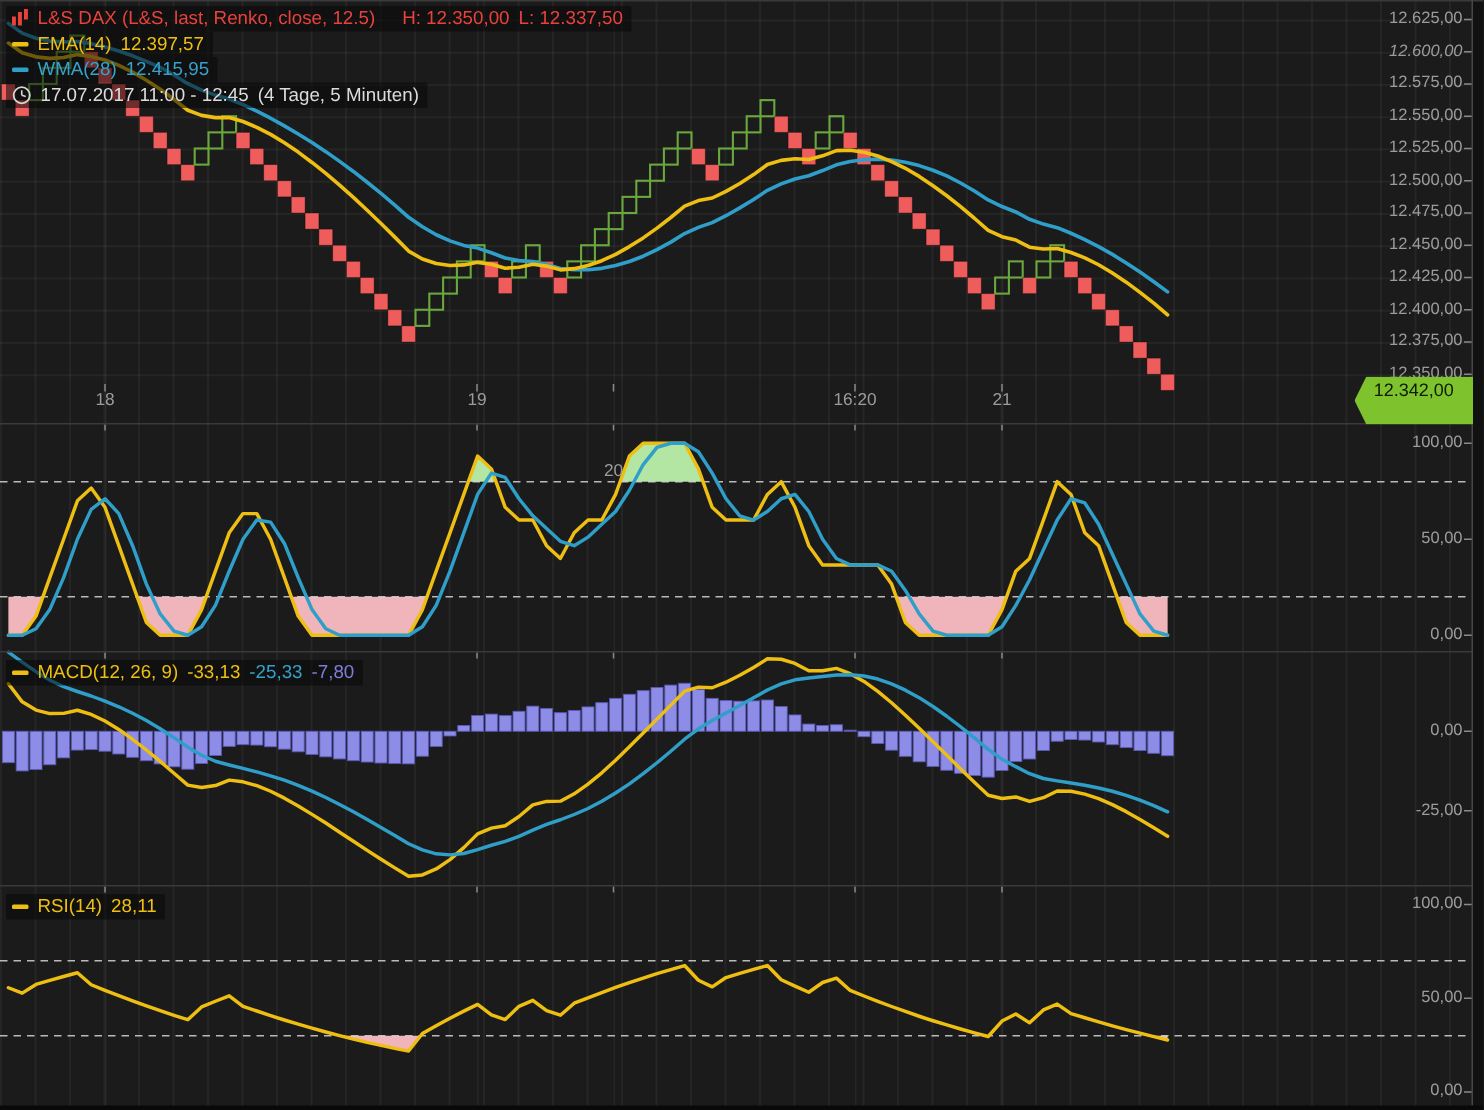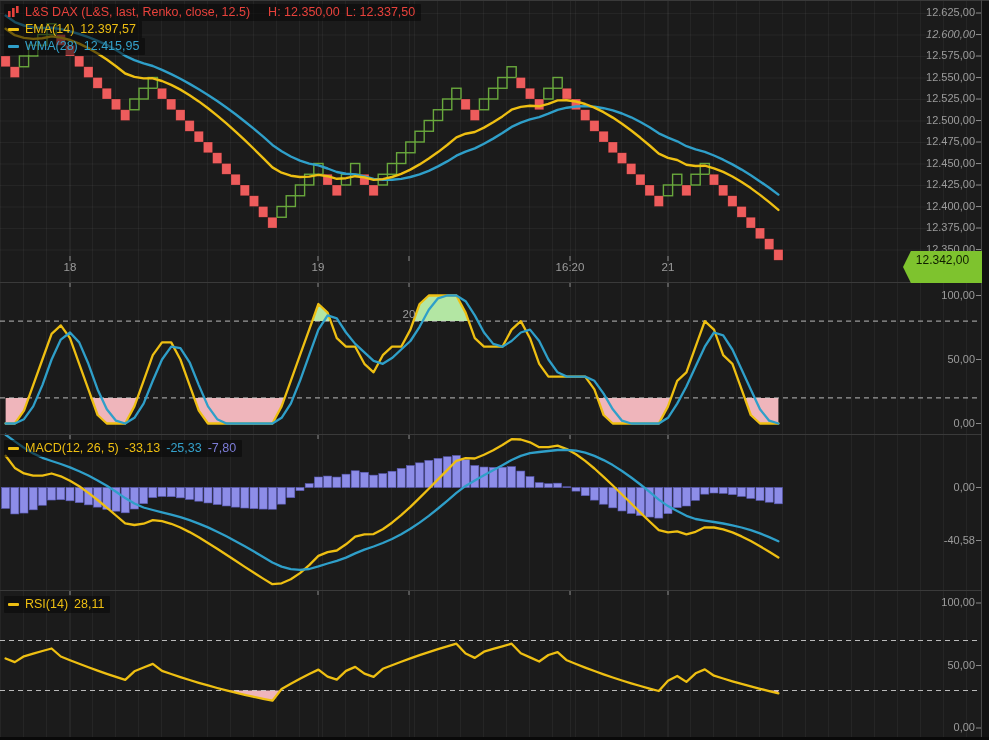--- a/index.html
+++ b/index.html
@@ -286,21 +286,21 @@
       <span class="axis-label" style="top: 156.5px; text-align: right;">12.450,00</span>
       <span class="axis-label" style="top: 178px;">12.425,00</span>
       <span class="axis-label" style="top: 199.5px;">12.400,00</span>
       <span class="axis-label" style="top: 221px;">12.375,00</span>
       <span class="axis-label" style="top: 242.5px;">12.350,00</span>
       <span class="axis-label" style="top: 264px;">12.325,00</span>
       <span class="axis-label" style="top: 288.5px;">100,00</span>
       <span class="axis-label" style="top: 352.5px;">50,00</span>
       <span class="axis-label" style="top: 416.5px;">0,00</span>
       <span class="axis-label" style="top: 480.5px;">0,00</span>
-      <span class="axis-label" style="top: 533.5px;">-40,58</span>
+      <span class="axis-label" style="top: 533.5px;">-25,00</span>
       <span class="axis-label" style="top: 596px;">100,00</span>
       <span class="axis-label" style="top: 658.5px;">50,00</span>
       <span class="axis-label" style="top: 721px;">0,00</span>
       <span class="x-label" style="top: 261px; left: 46px;">18</span>
       <span class="x-label" style="top: 261px; left: 294px;">19</span>
       <span class="x-label" style="top: 261px; left: 385px; margin-top: 47px;">20</span>
       <span class="x-label" style="top: 261px; left: 546px;">16:20</span>
       <span class="x-label" style="top: 261px; left: 644px;">21</span>
     </div>
 
@@ -317,24 +317,33 @@
   <div class="legend" style="top:21px">
     <span class="swatch" style="background:#eebf12"></span>
     <span class="yellow">EMA(14)</span>
     <span class="yellow">12.397,57</span>
   </div>
   <div class="legend" style="top:38px">
     <span class="swatch" style="background:#2f9fc9"></span>
     <span class="cyan">WMA(28)</span>
     <span class="cyan">12.415,95</span>
   </div>
+  <div class="legend" style="top:55px">
+    <svg width="13" height="13">
+      <circle cx="6.5" cy="6.5" r="5.4" fill="none" stroke="#d4d4d4" stroke-width="1.2"></circle>
+      <line x1="6.5" y1="6.5" x2="6.5" y2="3.2" stroke="#d4d4d4" stroke-width="1.1"></line>
+      <line x1="6.5" y1="6.5" x2="9.2" y2="7.3" stroke="#d4d4d4" stroke-width="1.1"></line>
+    </svg>
+    <span class="white">17.07.2017 11:00 - 12:45</span>
+    <span class="white">(4 Tage, 5 Minuten)</span>
+  </div>
 
   <div class="legend" style="top:440px">
     <span class="swatch" style="background:#eebf12"></span>
-    <span class="yellow">MACD(12, 26, 5)</span>
+    <span class="yellow">MACD(12, 26, 9)</span>
     <span class="yellow">-33,13</span>
     <span class="cyan">-25,33</span>
     <span class="purple">-7,80</span>
   </div>
   <div class="legend" style="top:596px">
     <span class="swatch" style="background:#eebf12"></span>
     <span class="yellow">RSI(14)</span>
     <span class="yellow">28,11</span>
   </div>
 

